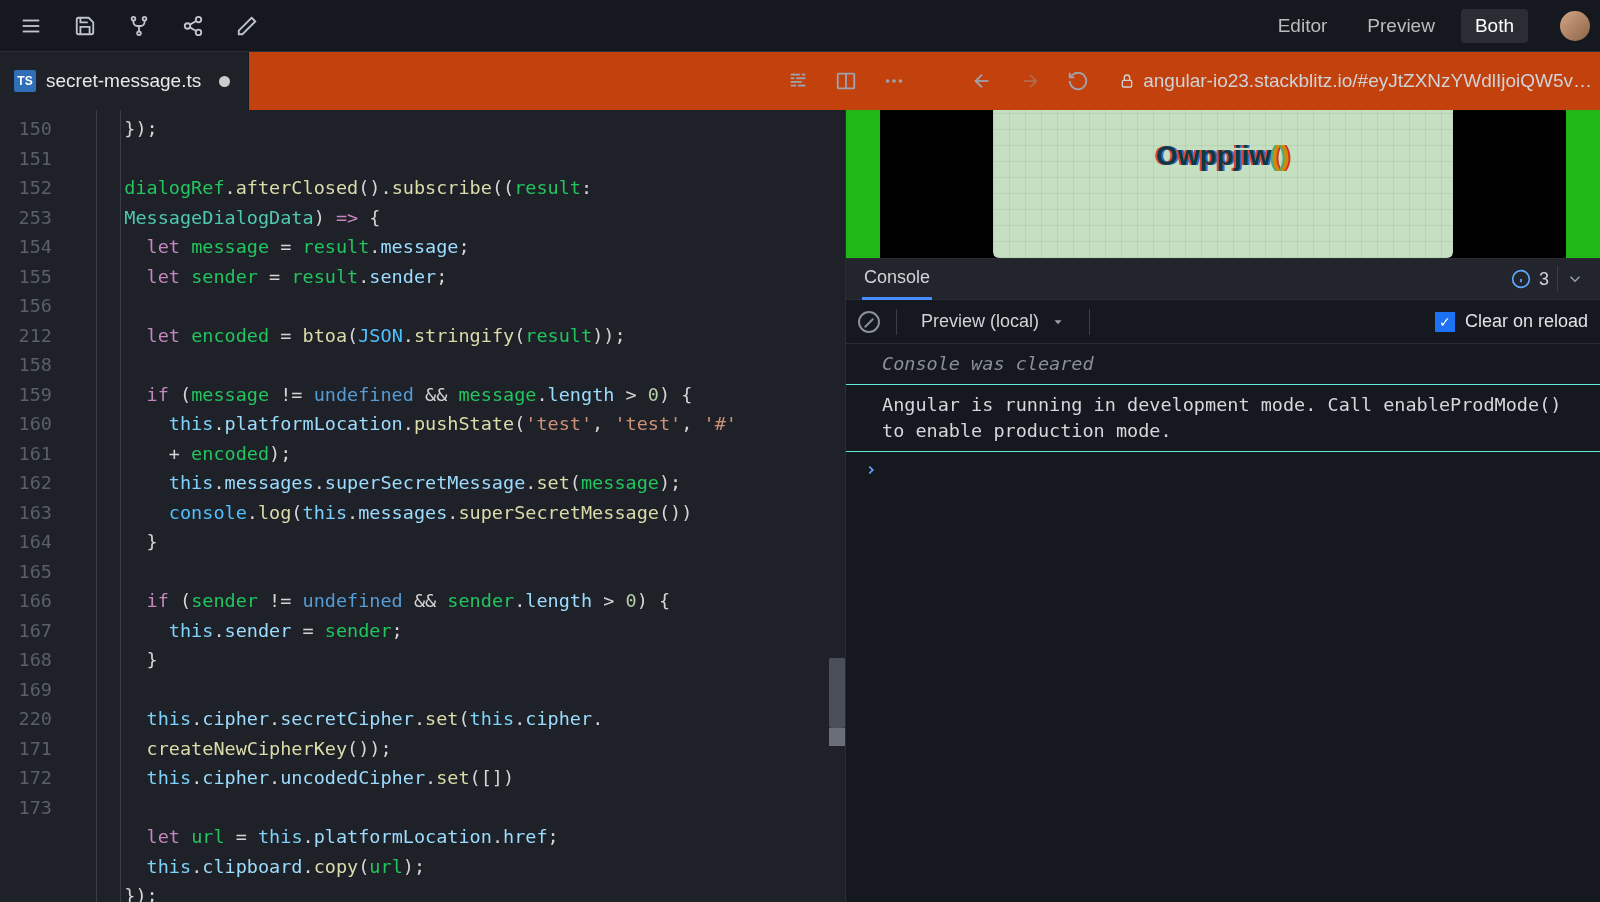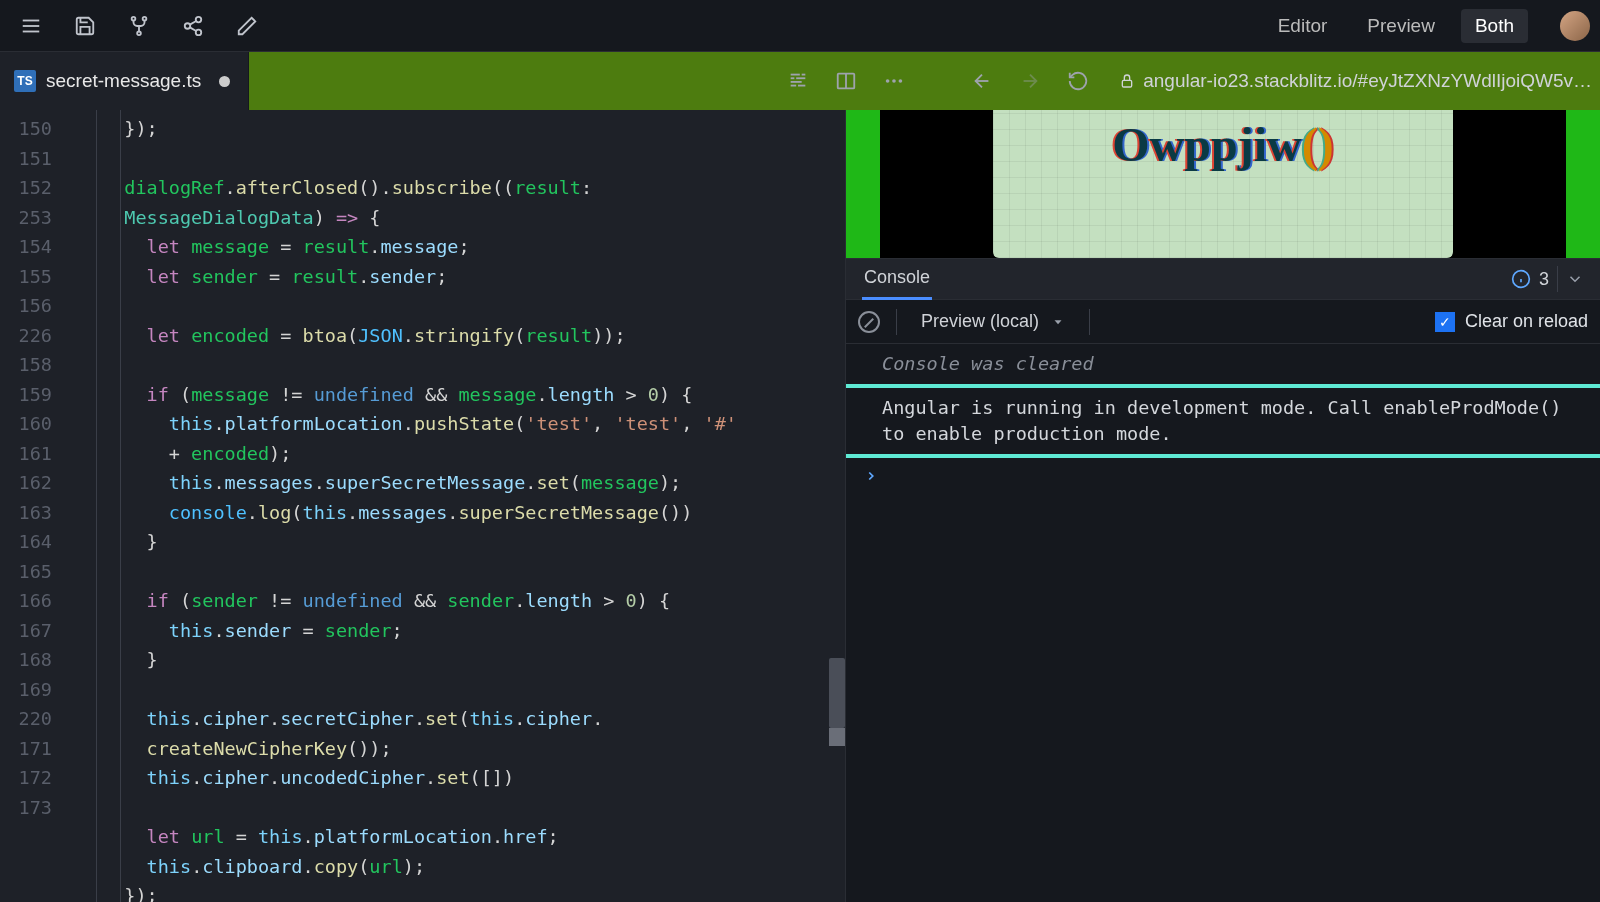--- a/index.html
+++ b/index.html
@@ -38,21 +38,21 @@
 .avatar {
   width: 30px; height: 30px; border-radius: 50%;
   background: linear-gradient(135deg,#d4a584,#8b6548);
   margin-left: 8px;
 }
 
 .tabbar {
   height: 58px;
   display: flex;
   align-items: stretch;
-  background: #4d7c0f;
+  background: #c2410c;
 }
 .file-tab {
   display: flex; align-items: center; gap: 10px;
   padding: 0 18px 0 14px;
   background: #1e2128;
   color: #e8e8e8;
   font-size: 19px;
   border-right: 1px solid #15181e;
 }
 .ts-badge {
@@ -186,22 +186,22 @@
   background: #c4e0c0;
   background-image: repeating-linear-gradient(0deg, rgba(0,0,0,.06) 0 1px, transparent 1px 16px),
                     repeating-linear-gradient(90deg, rgba(0,0,0,.06) 0 1px, transparent 1px 16px);
   border-radius: 6px;
   display: flex;
   justify-content: center;
   align-items: flex-end;
   padding-bottom: 86px;
 }
 .preview-text {
-  font-family: Liberation Serif, serif;
-  font-size: 48px;
+  font-family: Liberation Sans, sans-serif;
+  font-size: 28px;
   font-weight: bold;
   color: #0a3a44;
   text-shadow: -2px 0 #d43, 2px 0 #36c;
 }
 .preview-text .paren { color: #d48a00; text-shadow: -2px 0 #4a8, 2px 0 #c33;}
 
 .console-header {
   height: 42px;
   background: #22252c;
   border-top: 1px solid #2a2d34;
@@ -254,21 +254,21 @@
 .clear-reload { margin-left: auto; display: flex; align-items: center; gap: 10px; font-size: 18px; color: #e0e3e8;}
 
 .console-body {
   flex: 1;
   font-family: "Menlo", "Consolas", monospace;
   font-size: 18.5px;
   overflow: auto;
 }
 .log-row {
   padding: 7px 36px;
-  border-bottom: 4px solid #5eead4;
+  border-bottom: 1px solid #5eead4;
   color: #d4d7dc;
   line-height: 1.4;
 }
 .log-row.italic { color: #8a8f99; font-style: italic; }
 .prompt-row { padding: 8px 18px; color: #5fa8ff; }
 </style>
 </head>
 <body>
 
 <div class="topbar">
@@ -384,21 +384,21 @@
   <div class="editor-pane">
     <div class="gutter" id="gutter">
         <div>150</div>
         <div>151</div>
         <div>152</div>
         <div></div>
         <div>253</div>
         <div>154</div>
         <div>155</div>
         <div>156</div>
-        <div>226</div>
+        <div>212</div>
         <div>158</div>
         <div>159</div>
         <div></div>
         <div>160</div>
         <div>161</div>
         <div>162</div>
         <div>163</div>
         <div>164</div>
         <div>165</div>
         <div>166</div>

